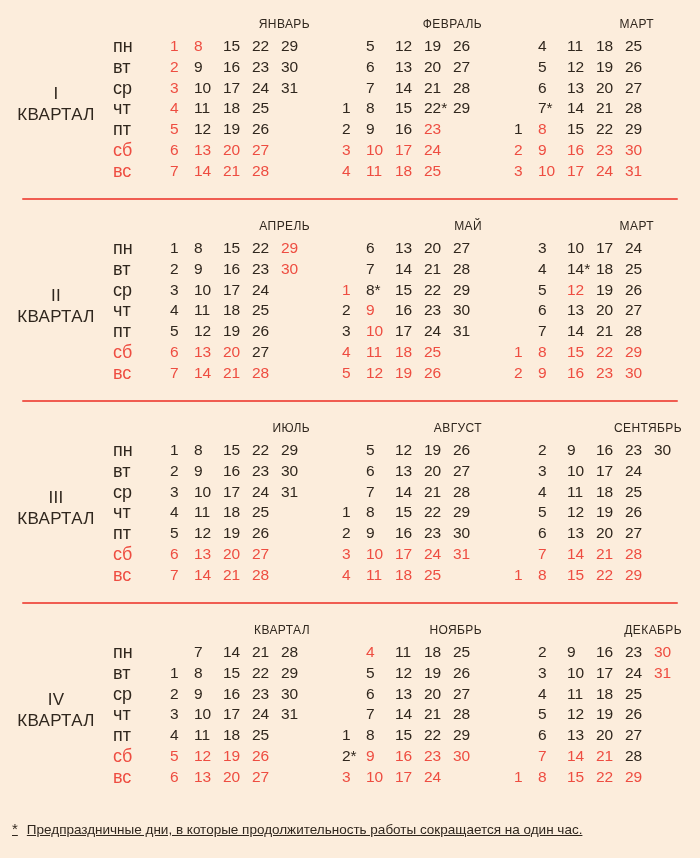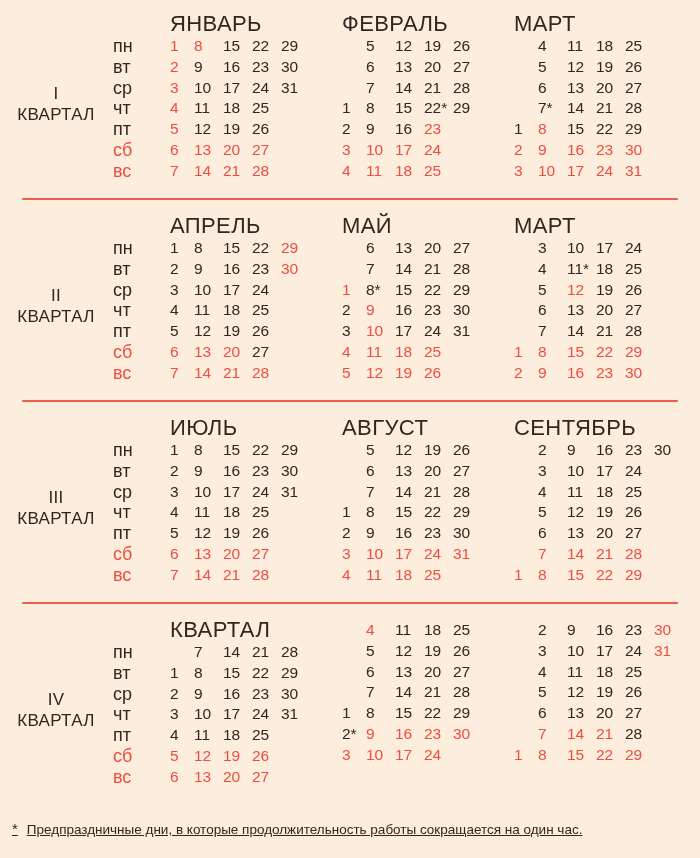--- a/index.html
+++ b/index.html
@@ -40,22 +40,22 @@
     box-sizing:border-box;
     padding-top:22px;
     padding-left:1px;
     font-size:18px;
   }
   .wd div{height:20.75px;line-height:20.75px;}
   .month{width:172px;}
   .month:last-child{width:186px;}
   .mtitle{
     height:22px;line-height:20px;
-    text-align:left;
-    font-size:22px;letter-spacing:.4px;
+    text-align:right;
+    font-size:12px;letter-spacing:.4px;
   }
   .mtitle.s5{width:140px;}
   .mtitle.s6{width:168px;}
   .dgrid{
     display:grid;
     grid-template-columns:24px 29px 29px 29px 29px 29px;
     grid-auto-rows:20.75px;
     font-size:15.5px;
   }
   .cell{line-height:20.75px;white-space:nowrap;}
@@ -341,21 +341,21 @@
           <div class="mtitle s5">МАРТ</div>
           <div class="dgrid">
             <div class="cell"></div>
             <div class="cell">3</div>
             <div class="cell">10</div>
             <div class="cell">17</div>
             <div class="cell">24</div>
             <div class="cell"></div>
             <div class="cell"></div>
             <div class="cell">4</div>
-            <div class="cell">11*</div>
+            <div class="cell">14*</div>
             <div class="cell">18</div>
             <div class="cell">25</div>
             <div class="cell"></div>
             <div class="cell"></div>
             <div class="cell">5</div>
             <div class="cell rd">12</div>
             <div class="cell">19</div>
             <div class="cell">26</div>
             <div class="cell"></div>
             <div class="cell"></div>
@@ -598,20 +598,21 @@
             <div class="cell"></div>
             <div class="cell rd">6</div>
             <div class="cell rd">13</div>
             <div class="cell rd">20</div>
             <div class="cell rd">27</div>
             <div class="cell"></div>
             <div class="cell"></div>
           </div>
         </div>
         <div class="month">
+          <div class="mtitle s5">НОЯБРЬ</div>
           <div class="dgrid">
             <div class="cell"></div>
             <div class="cell rd">4</div>
             <div class="cell">11</div>
             <div class="cell">18</div>
             <div class="cell">25</div>
             <div class="cell"></div>
             <div class="cell"></div>
             <div class="cell">5</div>
             <div class="cell">12</div>
@@ -644,20 +645,21 @@
             <div class="cell"></div>
             <div class="cell rd">3</div>
             <div class="cell rd">10</div>
             <div class="cell rd">17</div>
             <div class="cell rd">24</div>
             <div class="cell"></div>
             <div class="cell"></div>
           </div>
         </div>
         <div class="month">
+          <div class="mtitle s6">ДЕКАБРЬ</div>
           <div class="dgrid">
             <div class="cell"></div>
             <div class="cell">2</div>
             <div class="cell">9</div>
             <div class="cell">16</div>
             <div class="cell">23</div>
             <div class="cell rd">30</div>
             <div class="cell"></div>
             <div class="cell">3</div>
             <div class="cell">10</div>

